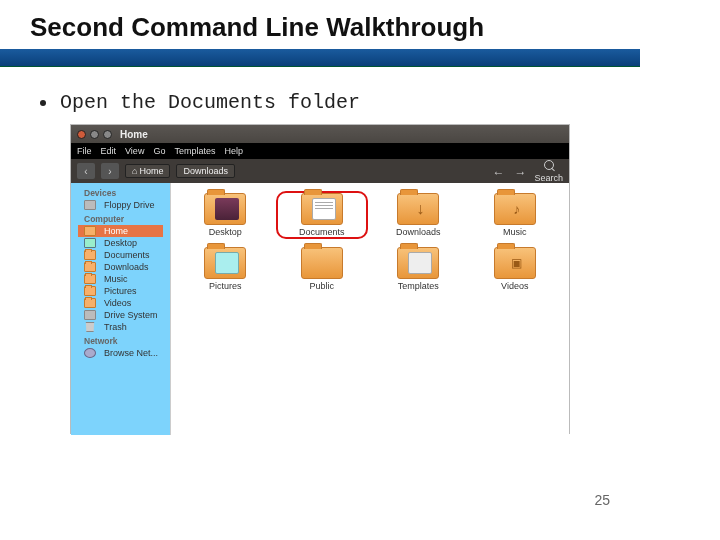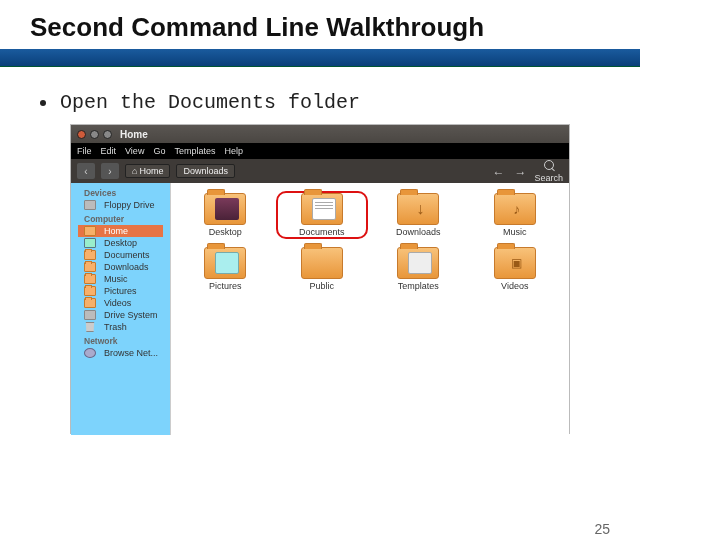--- a/index.html
+++ b/index.html
@@ -47,21 +47,21 @@
   .emb-doc { background: #fff; border: 1px solid #aaa; }
   .emb-doc::after { content: ""; position: absolute; left: 2px; right: 2px; top: 3px; height: 1px; background: #aaa; box-shadow: 0 3px 0 #aaa, 0 6px 0 #aaa; }
   .emb-down::after { content: "↓"; position: absolute; inset: 0; display: flex; align-items: center; justify-content: center; color: #9a5a16; font-weight: bold; font-size: 16px; }
   .emb-music::after { content: "♪"; position: absolute; inset: 0; display: flex; align-items: center; justify-content: center; color: #9a5a16; font-size: 14px; }
   .emb-pic { background: #aee; border: 1px solid #7aa; }
   .emb-tmpl { background: #eee; border: 1px solid #aaa; }
   .emb-vid::after { content: "▣"; position: absolute; inset: 0; display: flex; align-items: center; justify-content: center; color: #9a5a16; font-size: 12px; }
   .emb-ex { }
   .big-folder.link::after { content: "↗"; position: absolute; bottom: -2px; right: -2px; width: 12px; height: 10px; background: #fff; border: 1px solid #888; font-size: 8px; display: flex; align-items: center; justify-content: center; transform: scaleX(-1); }
   .flabel { font-size: 9px; color: #333; }
-  .page-num { position: absolute; bottom: 3px; right: 30px; font-size: 14px; color: #666; }
+  .page-num { position: absolute; bottom: 32px; right: 30px; font-size: 14px; color: #666; }
 </style>
 </head>
 <body>
 
 <div class="slide">
   <div class="title">Second Command Line Walkthrough</div>
   <div class="blue-bar"></div>
 
   <div class="bullet-row">
     <div class="bullet-dot"></div>

